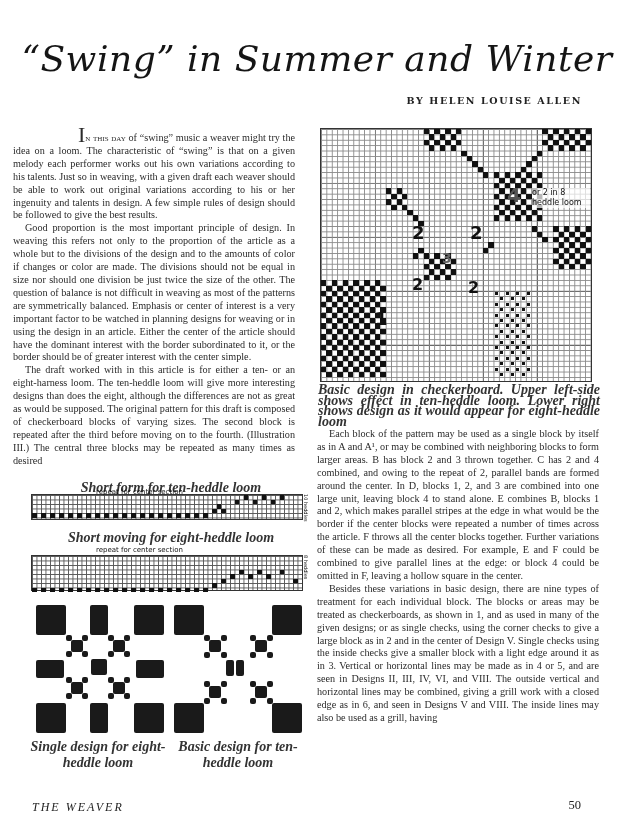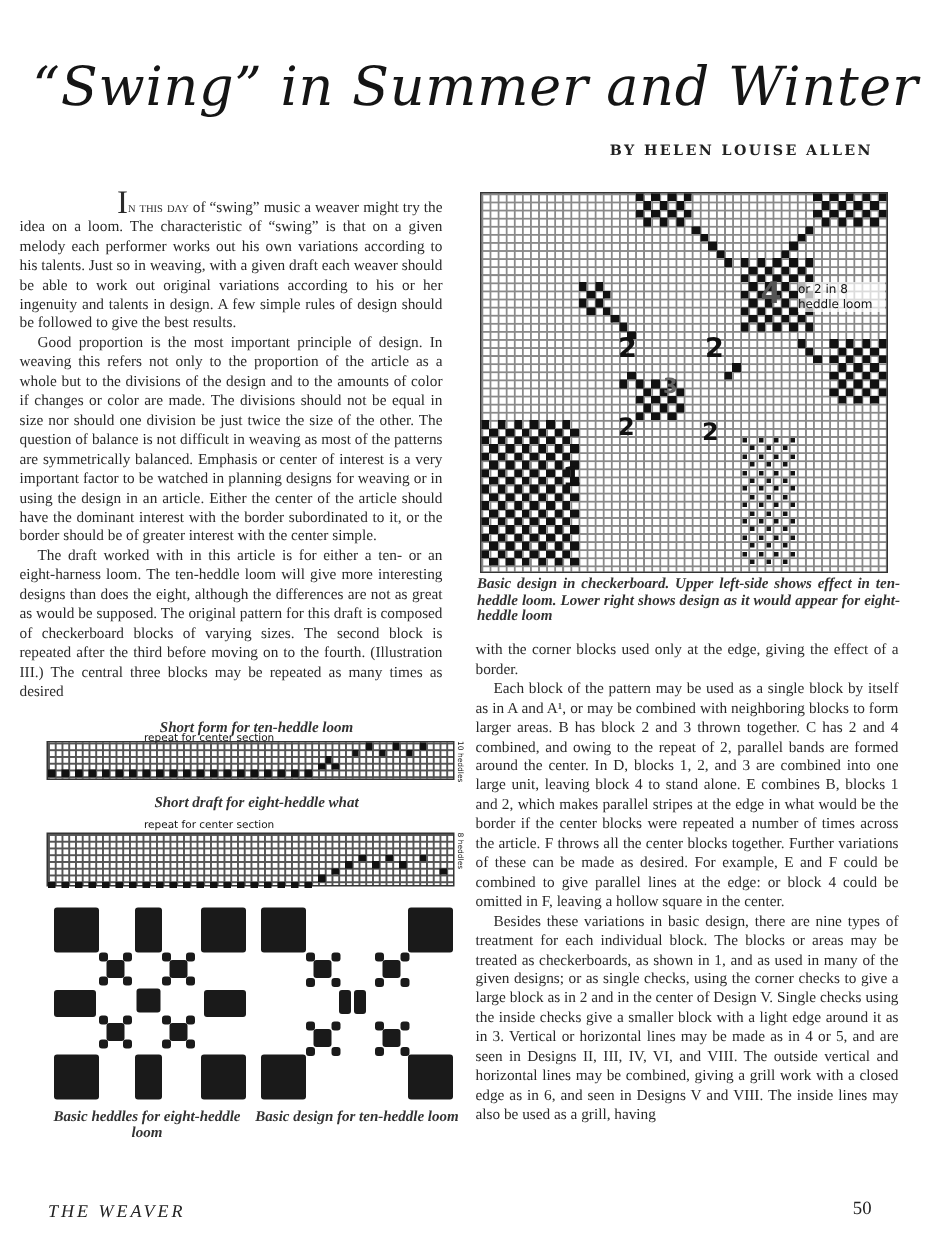--- a/index.html
+++ b/index.html
@@ -9,21 +9,21 @@
     font-family:"DejaVu Serif",serif; font-style:italic; font-size:36px; letter-spacing:0.5px; color:#151515; }
   .byline { position:absolute; right:52px; top:95px; font-family:"DejaVu Serif",serif; font-weight:bold;
     font-size:9.5px; letter-spacing:1.6px; color:#222; }
   .col { position:absolute; font-size:10.2px; line-height:12.9px; text-align:justify; color:#2a2a2a; }
   .col p { margin:0; text-indent:12px; }
   .col p.first { text-indent:0; }
   .dropcap { font-size:22px; line-height:10px; vertical-align:-1px; margin-left:65px; }
   .sc { font-variant:small-caps; }
   #left-col { left:13px; top:130px; width:282px; }
   #right-col { left:317px; top:428px; width:282px; }
-  .cap { font-style:italic; font-size:10px; color:#333; text-align:center; font-weight:bold; }
+  .cap { font-style:italic; font-size:14px; color:#333; text-align:center; font-weight:bold; }
   .grid { position:absolute; background-color:#fff;
     background-image:
       linear-gradient(#555 1px, transparent 1px),
       linear-gradient(90deg, #555 1px, transparent 1px);
     background-size:6px 6px; border:1px solid #333; }
   .grid.fine { background-image:
       linear-gradient(#8a8a8a 1px, transparent 1px),
       linear-gradient(90deg, #8a8a8a 1px, transparent 1px),
       linear-gradient(#444 1px, transparent 1px),
       linear-gradient(90deg, #444 1px, transparent 1px);
@@ -74,21 +74,21 @@
     <div class="cell" style="left: 202.5px; top: 4.5px; width: 4.5px; height: 4.5px;"></div>
     <div class="cell" style="left: 211.5px; top: 0px; width: 4.5px; height: 4.5px;"></div>
     <div class="cell" style="left: 220.5px; top: 4.5px; width: 4.5px; height: 4.5px;"></div>
     <div class="cell" style="left: 229.5px; top: 0px; width: 4.5px; height: 4.5px;"></div>
     <div class="cell" style="left: 238.5px; top: 4.5px; width: 4.5px; height: 4.5px;"></div>
     <div class="cell" style="left: 247.5px; top: 0px; width: 4.5px; height: 4.5px;"></div>
   </div>
 <div class="hand" style="left:96px;top:488px;font-size:7px;">repeat for center section</div>
 <div class="hand" style="left:303px;top:494px;font-size:5px;writing-mode:vertical-rl;">10 heddles</div>
 
-<div class="cap" style="position:absolute;left:30px;top:530px;width:282px;">Short draft for eight-heddle what</div>
+<div class="cap" style="position:absolute;left:30px;top:530px;width:282px;">Short moving for eight-heddle loom</div>
 <div class="grid" id="draft-eight" style="left:31px;top:555px;width:270px;height:34px;background-size:4.5px 4.5px;">
     <div class="cell" style="left: 0px; top: 31.5px; width: 4.5px; height: 4.5px;"></div>
     <div class="cell" style="left: 9px; top: 31.5px; width: 4.5px; height: 4.5px;"></div>
     <div class="cell" style="left: 18px; top: 31.5px; width: 4.5px; height: 4.5px;"></div>
     <div class="cell" style="left: 27px; top: 31.5px; width: 4.5px; height: 4.5px;"></div>
     <div class="cell" style="left: 36px; top: 31.5px; width: 4.5px; height: 4.5px;"></div>
     <div class="cell" style="left: 45px; top: 31.5px; width: 4.5px; height: 4.5px;"></div>
     <div class="cell" style="left: 54px; top: 31.5px; width: 4.5px; height: 4.5px;"></div>
     <div class="cell" style="left: 63px; top: 31.5px; width: 4.5px; height: 4.5px;"></div>
     <div class="cell" style="left: 72px; top: 31.5px; width: 4.5px; height: 4.5px;"></div>
@@ -168,21 +168,21 @@
     <div class="blk" style="left: 93px; top: 47px; width: 6px; height: 6px;"></div>
     <div class="blk" style="left: 30px; top: 76px; width: 6px; height: 6px;"></div>
     <div class="blk" style="left: 47px; top: 76px; width: 6px; height: 6px;"></div>
     <div class="blk" style="left: 76px; top: 76px; width: 6px; height: 6px;"></div>
     <div class="blk" style="left: 93px; top: 76px; width: 6px; height: 6px;"></div>
     <div class="blk" style="left: 30px; top: 93px; width: 6px; height: 6px;"></div>
     <div class="blk" style="left: 47px; top: 93px; width: 6px; height: 6px;"></div>
     <div class="blk" style="left: 76px; top: 93px; width: 6px; height: 6px;"></div>
     <div class="blk" style="left: 93px; top: 93px; width: 6px; height: 6px;"></div>
   </div>
-<div class="cap" style="position:absolute;left:30px;top:739px;width:136px;">Basic heddles for eight-heddle loom</div>
+<div class="cap" style="position:absolute;left:30px;top:739px;width:136px;">Single design for eight-heddle loom</div>
 <div class="cap" style="position:absolute;left:168px;top:739px;width:140px;">Basic design for ten-heddle loom</div>
 
 <div class="grid fine" id="checker" style="left:320px;top:128px;width:270px;height:252px;">
     <div class="cell" style="left: 0px; top: 151.2px; width: 5.4px; height: 5.4px;"></div>
     <div class="cell" style="left: 10.8px; top: 151.2px; width: 5.4px; height: 5.4px;"></div>
     <div class="cell" style="left: 21.6px; top: 151.2px; width: 5.4px; height: 5.4px;"></div>
     <div class="cell" style="left: 32.4px; top: 151.2px; width: 5.4px; height: 5.4px;"></div>
     <div class="cell" style="left: 43.2px; top: 151.2px; width: 5.4px; height: 5.4px;"></div>
     <div class="cell" style="left: 54px; top: 151.2px; width: 5.4px; height: 5.4px;"></div>
     <div class="cell" style="left: 5.4px; top: 156.6px; width: 5.4px; height: 5.4px;"></div>
@@ -491,19 +491,18 @@
 <div class="hand" style="left:470px;top:222px;font-size:18px;font-weight:bold;">2</div>
 <div class="hand" style="left:442px;top:250px;font-size:14px;font-weight:bold;color:#666;">3</div>
 <div class="hand" style="left:412px;top:275px;font-size:16px;font-weight:bold;">2</div>
 <div class="hand" style="left:468px;top:278px;font-size:16px;font-weight:bold;">2</div>
 <div class="hand" style="left:507px;top:183px;font-size:20px;font-weight:bold;color:#555;">4</div>
 <div class="hand" style="left:532px;top:188px;width:58px;font-size:8px;line-height:10px;background:rgba(255,255,255,0.7);">or 2 in 8 heddle loom</div>
 <div class="hand" style="left:375px;top:308px;font-size:18px;font-weight:bold;">1</div>
 <div class="cap" style="position:absolute;left:318px;top:385px;width:282px;text-align:justify;line-height:10.5px;">Basic design in checkerboard. Upper left-side shows effect in ten-heddle loom. Lower right shows design as it would appear for eight-heddle loom</div>
 
 <div class="col" id="right-col">
-  <p class="first">with the corner blocks used only at the edge, giving the effect of a border.</p>
   <p>Each block of the pattern may be used as a single block by itself as in A and A¹, or may be combined with neighboring blocks to form larger areas. B has block 2 and 3 thrown together. C has 2 and 4 combined, and owing to the repeat of 2, parallel bands are formed around the center. In D, blocks 1, 2, and 3 are combined into one large unit, leaving block 4 to stand alone. E combines B, blocks 1 and 2, which makes parallel stripes at the edge in what would be the border if the center blocks were repeated a number of times across the article. F throws all the center blocks together. Further variations of these can be made as desired. For example, E and F could be combined to give parallel lines at the edge: or block 4 could be omitted in F, leaving a hollow square in the center.</p>
   <p>Besides these variations in basic design, there are nine types of treatment for each individual block. The blocks or areas may be treated as checkerboards, as shown in 1, and as used in many of the given designs; or as single checks, using the corner checks to give a large block as in 2 and in the center of Design V. Single checks using the inside checks give a smaller block with a light edge around it as in 3. Vertical or horizontal lines may be made as in 4 or 5, and are seen in Designs II, III, IV, VI, and VIII. The outside vertical and horizontal lines may be combined, giving a grill work with a closed edge as in 6, and seen in Designs V and VIII. The inside lines may also be used as a grill, having</p>
 </div>
 
 <div class="footer-left">THE WEAVER</div>
 <div class="footer-right">50</div>
 
 </body></html>

